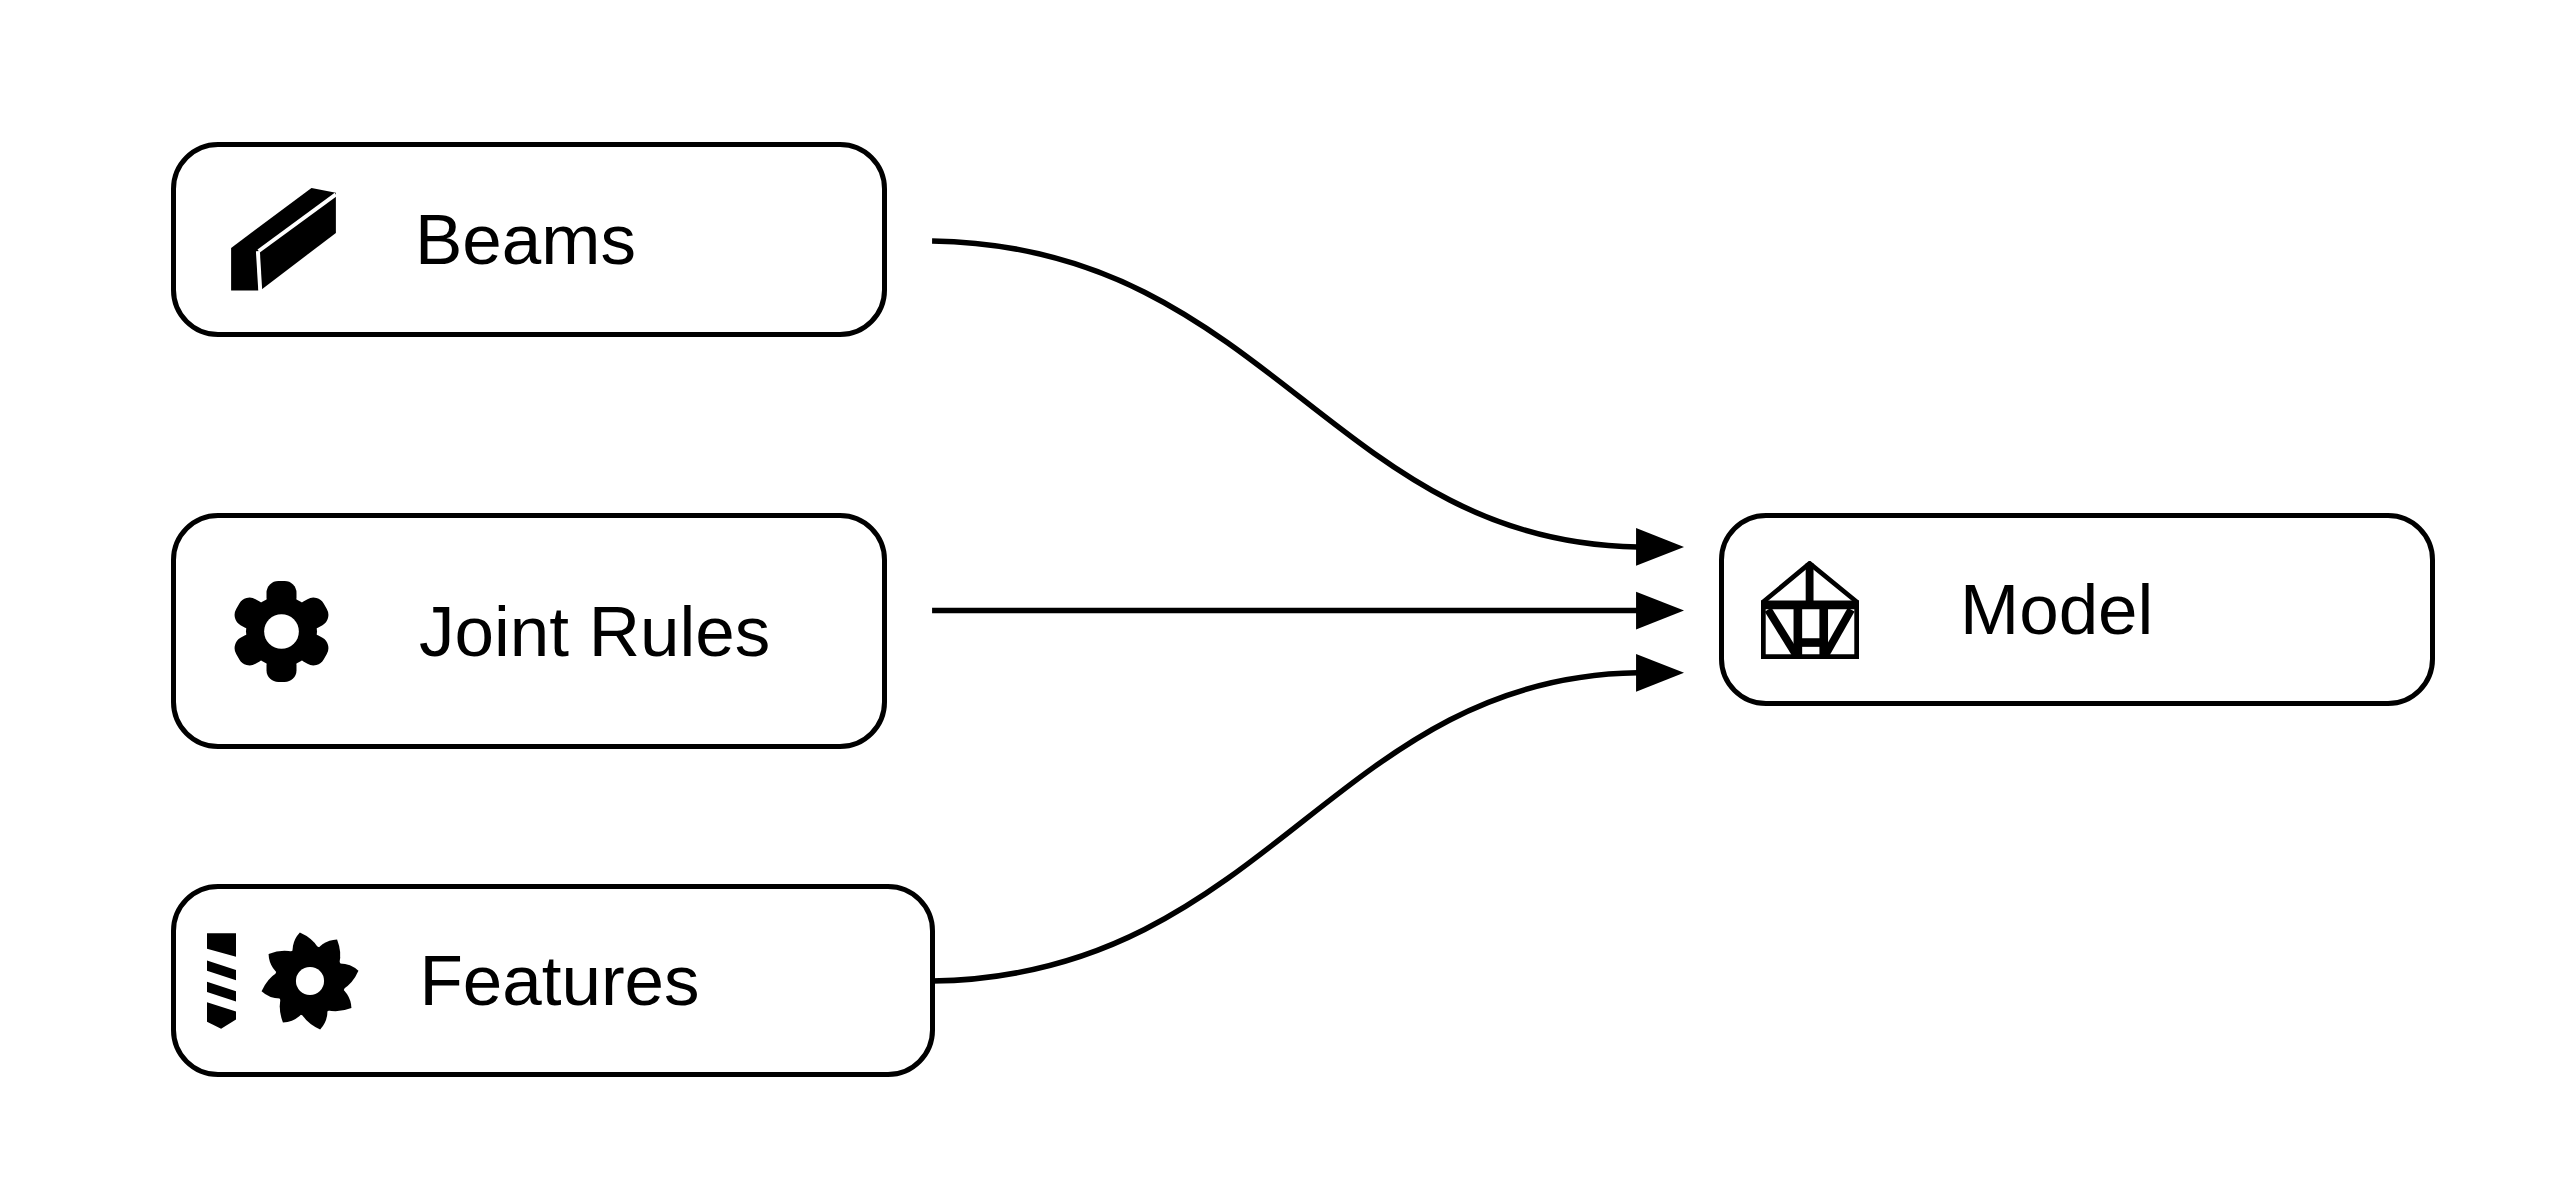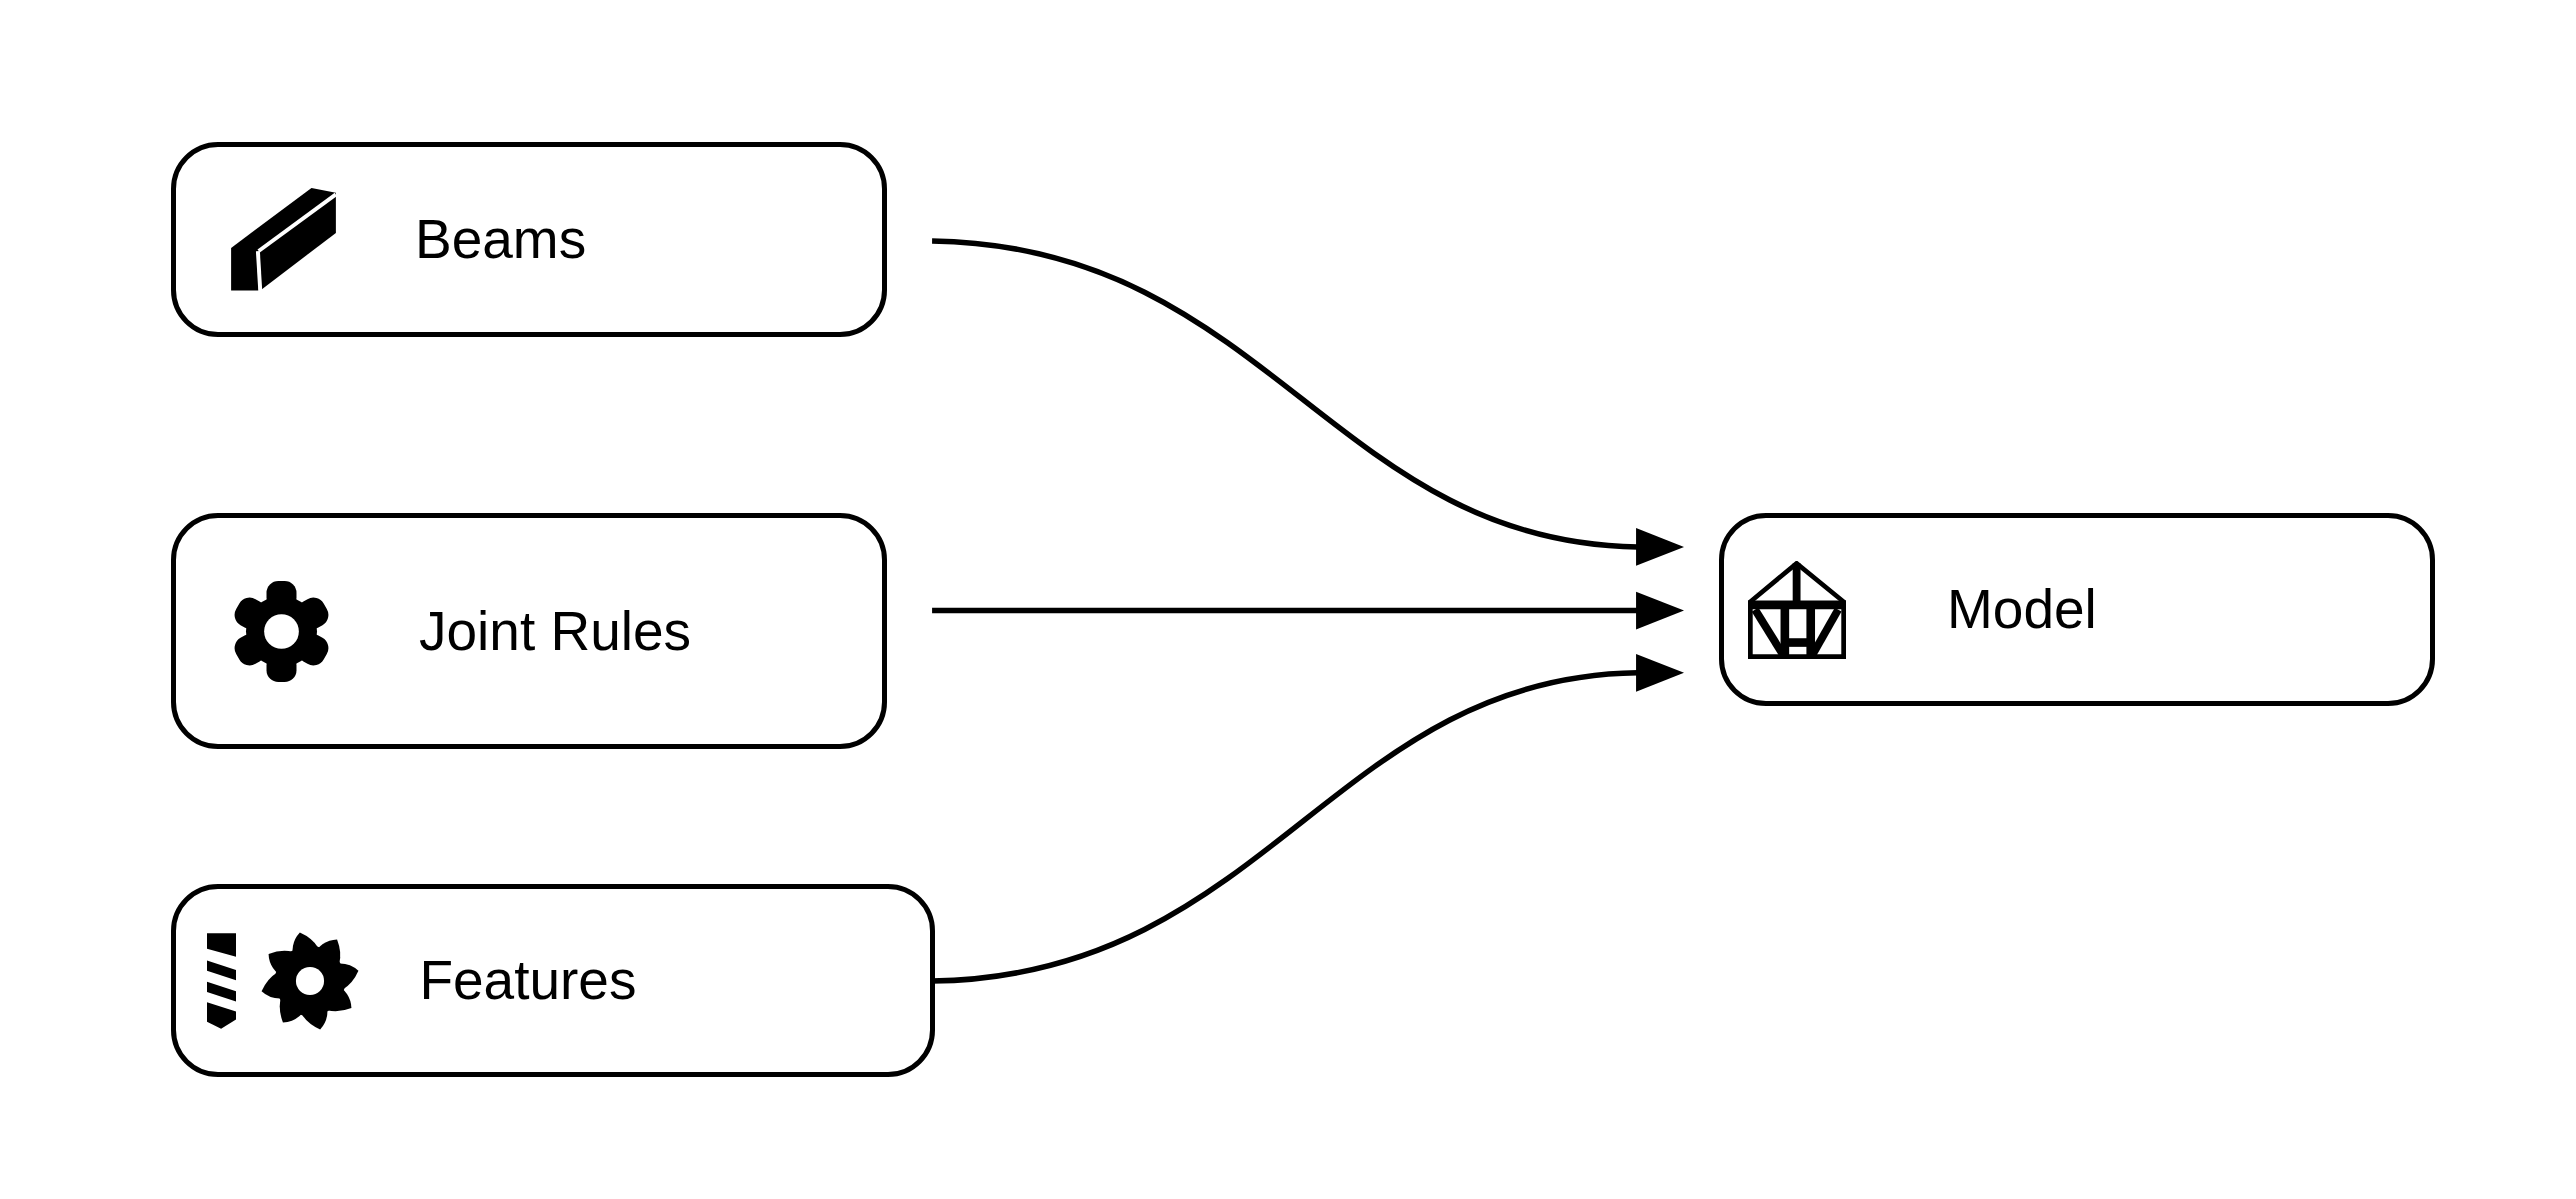--- a/index.html
+++ b/index.html
@@ -21,23 +21,23 @@
     box-sizing: border-box;
     background: #ffffff;
     border: 5.5px solid #000000;
     border-radius: 47px;
     display: flex;
     align-items: center;
   }
   .node-beams    { left: 171px;  top: 142px;  width: 716px; height: 195px; padding-left: 55px; }
   .node-joint    { left: 171px;  top: 513px;  width: 716px; height: 236px; padding-left: 55px; }
   .node-features { left: 171px;  top: 884px; width: 764px; height: 193px; padding-left: 31px; }
-  .node-model    { left: 1719px; top: 513px;  width: 716px; height: 193px; padding-left: 24px; }
+  .node-model    { left: 1719px; top: 513px;  width: 716px; height: 193px; padding-left: 37px; }
   .node-label {
-    font-size: 55px;
+    font-size: 71px;
     line-height: 1;
     color: #000000;
     white-space: nowrap;
   }
   .ml-beams-label { margin-left: 79px; }
   .ml-joint-label { margin-left: 87px; }
   .ml-saw         { margin-left: 24.4px; }
   .ml-feat-label  { margin-left: 59px; }
   .ml-model-label { margin-left: 101px; }
   .icon { display: block; flex: 0 0 auto; }

